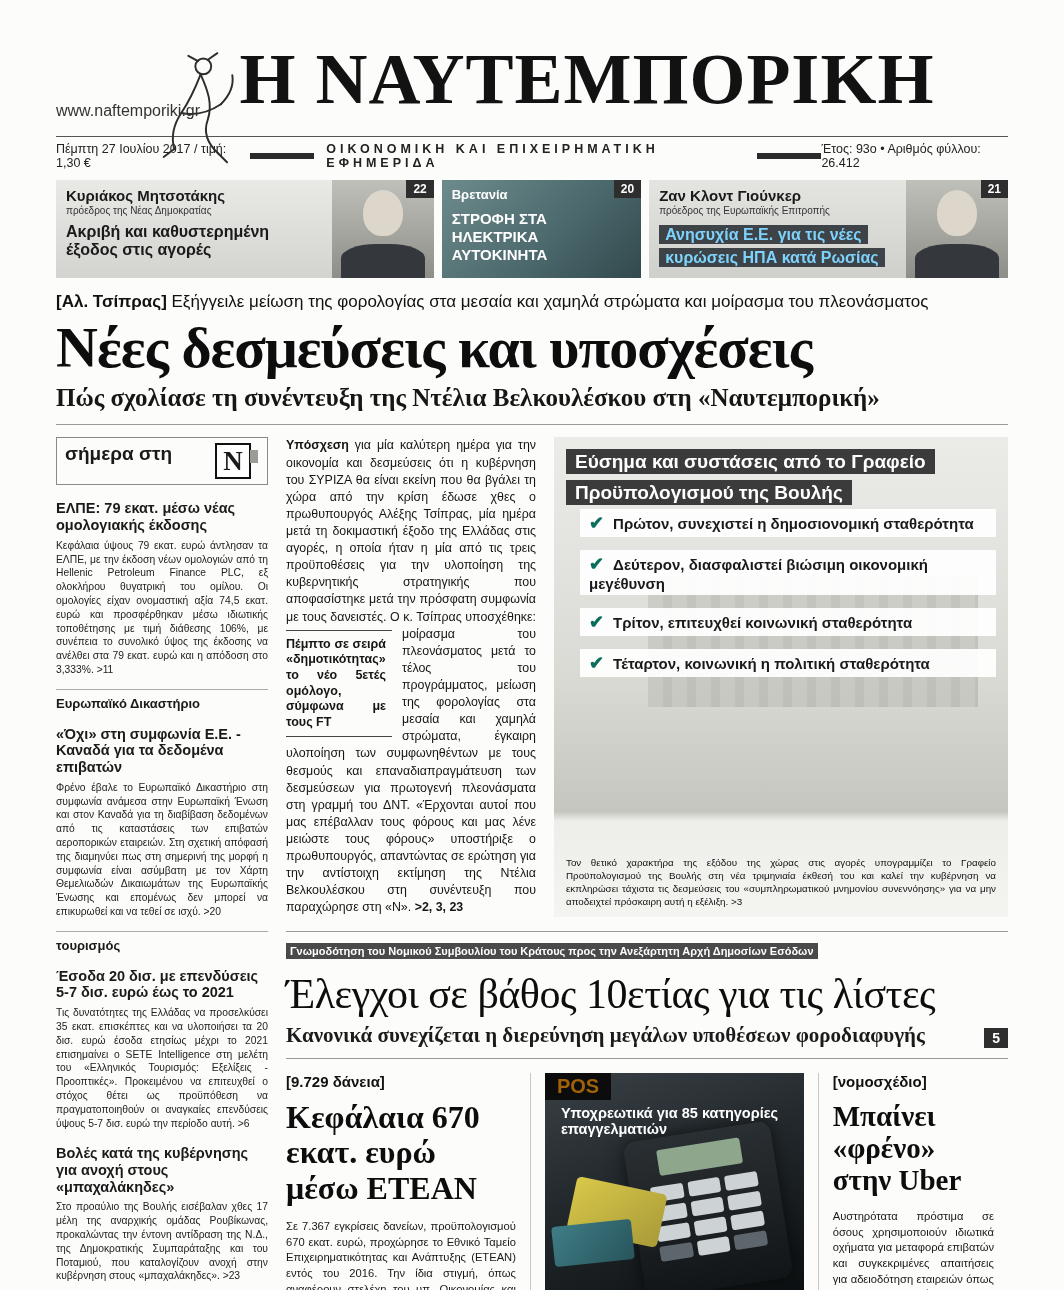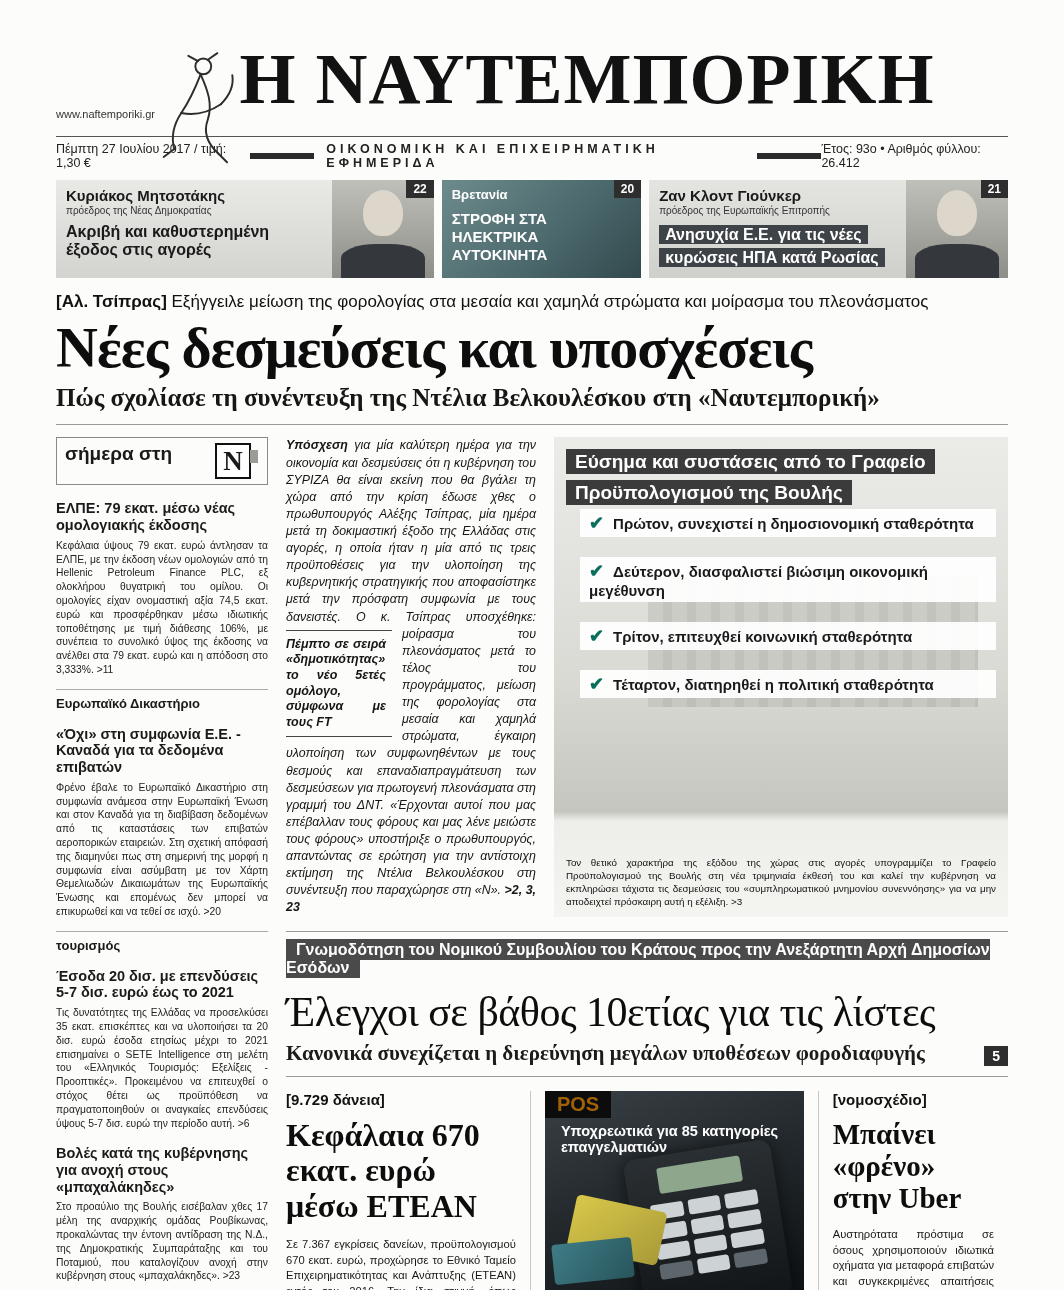--- a/index.html
+++ b/index.html
@@ -13,39 +13,39 @@
   }
   
   .masthead { position:relative; padding-bottom:4px; }
   .hermes { position:absolute; left:98px; top:6px; width:88px; height:130px; }
   .mast-title {
     font-family:"Liberation Serif", serif; font-weight:bold;
     font-size:72px; letter-spacing:1px; text-align:center;
     padding-left:110px; line-height:1.05; margin-top:30px; color:#121212;
     white-space:nowrap;
   }
-  .website { position:absolute; left:0; bottom:2px; font-size:11px; color:#333; }
+  .website { position:absolute; left:0; bottom:2px; font-size:16px; color:#333; }
   .dateline-row {
     border-top:1px solid #555; margin-top:14px; padding-top:5px;
     display:flex; align-items:center; justify-content:space-between;
     font-size:12.5px; color:#222;
   }
   .tagline { display:flex; align-items:center; gap:12px; font-weight:bold; letter-spacing:4px; font-size:12.5px; }
   .tagline::before, .tagline::after { content:""; height:6px; width:70px; background:#2b2b2b; }
   
   .teasers { display:flex; gap:8px; height:98px; margin-top:10px; }
   .teaser { position:relative; overflow:hidden; }
   .teaser-1 { flex:2.0; background:linear-gradient(180deg,#e9e9e6,#d3d3cf); display:flex; }
   .teaser-2 { flex:0.95; background:linear-gradient(135deg,#6d8a8c 0%, #49666a 60%, #32494d 100%); color:#fff; padding:7px 10px; }
   .teaser-3 { flex:1.9; background:linear-gradient(180deg,#e4e4e1,#cfcfcb); display:flex; }
   .t-text { flex:1; padding:7px 10px; }
   .t-name { font-weight:bold; font-size:15px; }
   .t-role { font-size:10px; color:#333; margin-top:1px; }
   .t-head { font-weight:bold; font-size:16px; line-height:1.12; margin-top:7px; }
-  .t-head-band { display:inline; background:#3e4347; color:#ffffff; padding:1px 6px;
+  .t-head-band { display:inline; background:#3e4347; color:#7dd3fc; padding:1px 6px;
     -webkit-box-decoration-break:clone; box-decoration-break:clone; line-height:1.45;margin-top:24px; }
   .t-photo { width:102px; position:relative; background:linear-gradient(180deg,#c0c0bb,#8e8e88); }
   .t-photo::before { content:""; position:absolute; top:10px; left:50%; transform:translateX(-50%);
     width:40px; height:46px; border-radius:50% 50% 46% 46%; background:#ddd6ca; }
   .t-photo::after { content:""; position:absolute; bottom:0; left:50%; transform:translateX(-50%);
     width:84px; height:34px; border-radius:42% 42% 0 0; background:#34383c; }
   .t-badge { position:absolute; top:0; right:0; background:#2e2e2e; color:#fff;
     font-weight:bold; font-size:12px; padding:2px 7px; }
   .teaser-2 .t-name { font-size:13px; }
   .teaser-2 .t-head { font-size:15px; margin-top:8px; line-height:1.2; }
@@ -69,46 +69,46 @@
   .sr-logo { width:36px; height:36px; border:2px solid #111; background:#fff; position:relative;
     font-family:"Liberation Serif", serif; font-weight:bold; font-size:27px;
     display:flex; align-items:center; justify-content:center; margin-right:8px; }
   .sr-logo::after { content:""; position:absolute; right:-9px; top:5px; width:8px; height:13px; background:#9a9a96; }
   .rail-item { margin-top:11px; }
   .rail-section { font-weight:bold; font-size:13px; border-top:1px solid #aaa; padding-top:6px; margin-top:12px; }
   .rail-head { font-weight:bold; font-size:14.5px; line-height:1.15; margin-bottom:5px; margin-top:4px; }
   .rail-body { font-size:10.3px; line-height:1.34; color:#222; text-align:justify; }
   
   .top-row { display:grid; grid-template-columns:250px 1fr; column-gap:18px; }
-  .story-body { font-size:12.4px; line-height:1.38; text-align:justify; color:#151515;font-style:italic; }
+  .story-body { font-size:12.4px; line-height:1.38; text-align:justify; color:#151515; }
   .lead-word { font-weight:bold; }
   .story-pages { font-weight:bold; }
   .pullquote { float:left; width:106px; font-weight:bold; font-size:12.5px; line-height:1.25;
     border-top:1px solid #444; border-bottom:1px solid #444; padding:6px 6px 6px 0;
     margin:4px 10px 4px 0; }
   
   .feature { position:relative; min-height:362px; padding:10px 12px 8px;
     background:linear-gradient(180deg,#ebebe8 0%, #dadad5 50%, #c6c6c0 78%, #ededea 80%, #f4f4f1 100%);
     display:flex; flex-direction:column; overflow:hidden; }
   .f-columns { position:absolute; right:30px; top:140px; width:330px; height:130px;
     background:repeating-linear-gradient(90deg,#b6b6b0 0 15px,#a2a29c 15px 24px); opacity:.45; }
   .f-title { position:relative; font-weight:bold; font-size:19px; line-height:1.62; max-width:360px; }
   .f-title span { background:#3b3b3b; color:#fff; padding:2px 9px;
     -webkit-box-decoration-break:clone; box-decoration-break:clone; }
   .f-sub { position:relative; margin:26px 0 14px 120px; }
   .f-sub span { background:rgba(255,255,255,.95); font-weight:bold; font-size:17px; padding:3px 9px; }
   .check-row { position:relative; display:table; background:rgba(255,255,255,.93);
-    padding:3px 9px; font-weight:bold; font-size:15px; margin:0 0 20px 14px; }
+    padding:3px 9px; font-weight:bold; font-size:15px; margin:0 0 13px 14px; }
   .check-glyph { color:#0a6e5c; font-size:18px; margin-right:9px; font-weight:bold; }
   .f-caption { position:relative; margin-top:auto; font-size:9.8px; line-height:1.32; color:#111;
     text-align:justify; padding-top:6px; }
   
   .elenchoi { border-top:1px solid #999; border-bottom:1px solid #999; margin-top:14px;
     padding:9px 0 10px; position:relative; }
-  .e-kicker span { background:#4a4a4a; color:#fff; font-weight:bold; font-size:16px; padding:2px 10px; }
+  .e-kicker span { background:#4a4a4a; color:#fff; font-weight:bold; font-size:11px; padding:2px 4px; }
   .e-head { font-family:"Liberation Serif", serif; font-weight:normal; font-size:42px;
     letter-spacing:-0.5px; margin:11px 0 5px; color:#0d0d0d; white-space:nowrap; }
   .e-sub { font-family:"Liberation Serif", serif; font-weight:bold; font-size:21px; color:#1b1b1b; }
   .e-badge { position:absolute; right:0; bottom:10px; background:#2e2e2e; color:#fff;
     font-weight:bold; font-size:14px; padding:2px 8px; }
   
   .bottom-row { display:grid; grid-template-columns:1fr 1.18fr 0.78fr; margin-top:14px; }
   .bottom-col { padding:0 14px; border-left:1px solid #c7c7c3; }
   .bottom-col:first-child { padding-left:0; border-left:none; }
   .tag { font-weight:bold; font-size:15px; color:#111; }
@@ -248,21 +248,21 @@
           <div class="check-row">
             <span class="check-glyph">✔</span>
               <span>Δεύτερον, διασφαλιστεί βιώσιμη οικονομική μεγέθυνση</span>
           </div>
           <div class="check-row">
             <span class="check-glyph">✔</span>
               <span>Τρίτον, επιτευχθεί κοινωνική σταθερότητα</span>
           </div>
           <div class="check-row">
             <span class="check-glyph">✔</span>
-              <span>Τέταρτον, διατηρηθεί η πολιτική σταθερότητα</span>
+              <span>Τέταρτον, κοινωνική η πολιτική σταθερότητα</span>
           </div>
           <div class="f-caption">Τον θετικό χαρακτήρα της εξόδου της χώρας στις αγορές υπογραμμίζει το Γραφείο Προϋπολογισμού της Βουλής στη νέα τριμηνιαία έκθεσή του και καλεί την κυβέρνηση να εκπληρώσει τάχιστα τις δεσμεύσεις του «συμπληρωματικού μνημονίου συνεννόησης» για να μην αποδειχτεί πρόσκαιρη αυτή η εξέλιξη. &gt;3</div>
         </div>
       </div>
 
       <section class="elenchoi">
         <div class="e-kicker"><span>Γνωμοδότηση του Νομικού Συμβουλίου του Κράτους προς την Ανεξάρτητη Αρχή Δημοσίων Εσόδων</span></div>
         <h2 class="e-head">Έλεγχοι σε βάθος 10ετίας για τις λίστες</h2>
         <div class="e-sub">Κανονικά συνεχίζεται η διερεύνηση μεγάλων υποθέσεων φοροδιαφυγής</div>
         <div class="e-badge">5</div>

